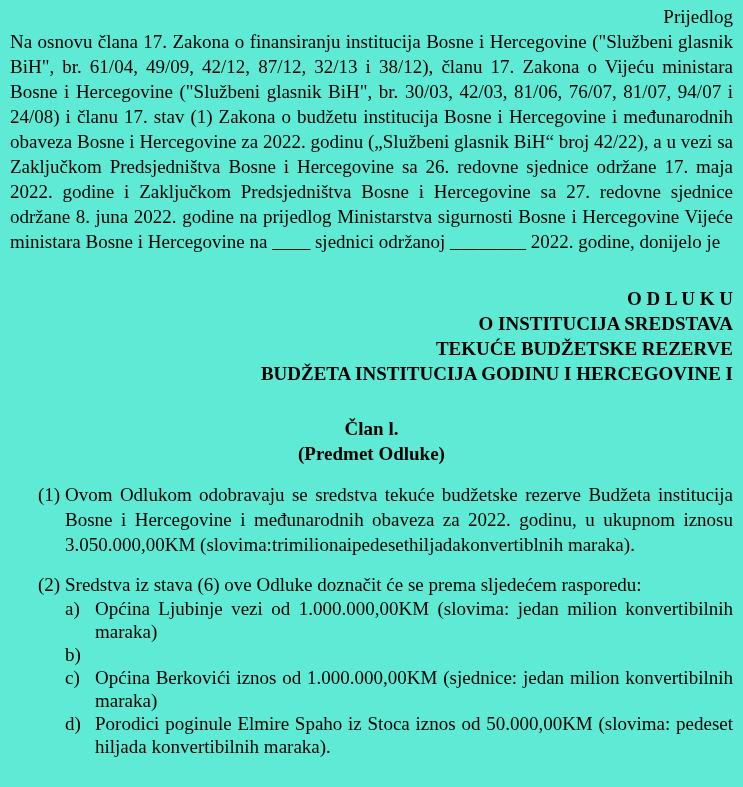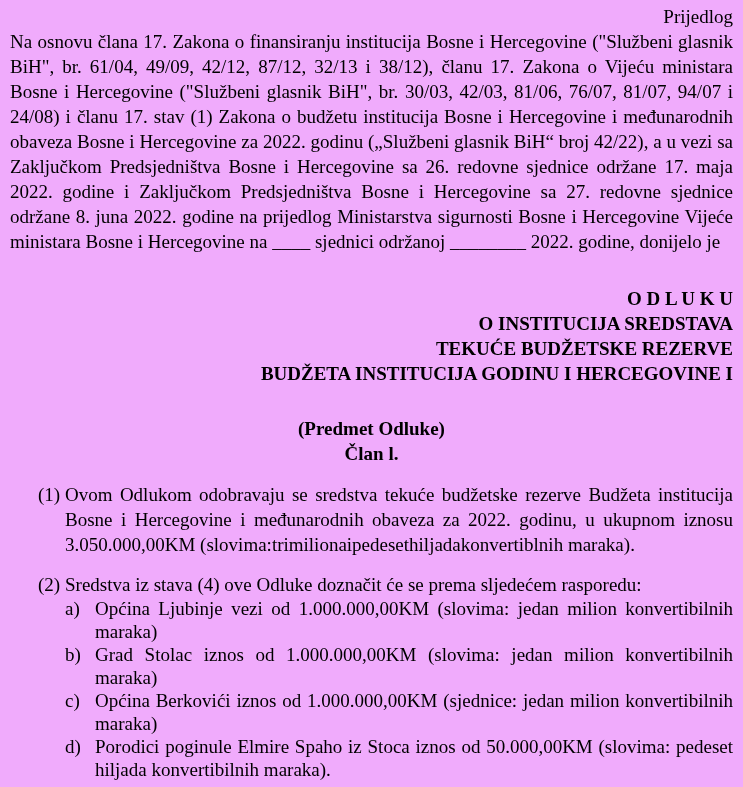--- a/index.html
+++ b/index.html
@@ -13,21 +13,21 @@
     overflow: hidden;
     font-family: "Liberation Serif", "DejaVu Serif", serif;
     color: #000000;
     -webkit-font-smoothing: antialiased;
   }
   .page {
     box-sizing: border-box;
     width: 743px;
     height: 787px;
     padding: 4px 10px 0 10px;
-    background: #f0abfc;
+    background: #5eead4;
   }
   .line {
     font-size: 19px;
     line-height: 25px;
   }
   .proposal {
     text-align: right;
   }
   .preamble {
     text-align: justify;
@@ -78,42 +78,41 @@
   <p class="line preamble">Na osnovu člana 17. Zakona o finansiranju institucija Bosne i Hercegovine ("Službeni glasnik BiH", br. 61/04, 49/09, 42/12, 87/12, 32/13 i 38/12), članu 17. Zakona o Vijeću ministara Bosne i Hercegovine ("Službeni glasnik BiH", br. 30/03, 42/03, 81/06, 76/07, 81/07, 94/07 i 24/08) i članu 17. stav (1) Zakona o budžetu institucija Bosne i Hercegovine i međunarodnih obaveza Bosne i Hercegovine za 2022. godinu („Službeni glasnik BiH“ broj 42/22), a u vezi sa Zaključkom Predsjedništva Bosne i Hercegovine sa 26. redovne sjednice održane 17. maja 2022. godine i Zaključkom Predsjedništva Bosne i Hercegovine sa 27. redovne sjednice održane 8. juna 2022. godine na prijedlog Ministarstva sigurnosti Bosne i Hercegovine Vijeće ministara Bosne i Hercegovine na ____ sjednici održanoj ________ 2022. godine, donijelo je</p>
 
   <div class="title-block">
     <div class="line">O D L U K U</div>
     <div class="line">O INSTITUCIJA SREDSTAVA</div>
     <div class="line">TEKUĆE BUDŽETSKE REZERVE</div>
     <div class="line">BUDŽETA INSTITUCIJA GODINU I HERCEGOVINE I</div>
   </div>
 
   <div class="article-block">
+    <div class="line">Član l.</div>
     <div class="line">(Predmet Odluke)</div>
-    <div class="line">Član l.</div>
   </div>
 
   <div class="item first">
     <span class="marker">(1)</span>
     <span class="text">Ovom Odlukom odobravaju se sredstva tekuće budžetske rezerve Budžeta institucija Bosne i Hercegovine i međunarodnih obaveza za 2022. godinu, u ukupnom iznosu 3.050.000,00KM (slovima:trimilionaipedesethiljadakonvertiblnih maraka).</span>
   </div>
 
   <div class="item">
     <span class="marker">(2)</span>
-    <span class="text">Sredstva iz stava (4) ove Odluke doznačit će se prema sljedećem rasporedu:</span>
+    <span class="text">Sredstva iz stava (6) ove Odluke doznačit će se prema sljedećem rasporedu:</span>
   </div>
 
   <div class="sub-list">
     <div class="item">
       <span class="marker">a)</span>
       <span class="text">Općina Ljubinje vezi od 1.000.000,00KM (slovima: jedan milion konvertibilnih maraka)</span>
     </div>
     <div class="item">
       <span class="marker">b)</span>
-      <span class="text">Grad Stolac iznos od 1.000.000,00KM (slovima: jedan milion konvertibilnih maraka)</span>
     </div>
     <div class="item">
       <span class="marker">c)</span>
       <span class="text">Općina Berkovići iznos od 1.000.000,00KM (sjednice: jedan milion konvertibilnih maraka)</span>
     </div>
     <div class="item">
       <span class="marker">d)</span>
       <span class="text">Porodici poginule Elmire Spaho iz Stoca  iznos od 50.000,00KM (slovima: pedeset hiljada konvertibilnih maraka).</span>
     </div>
   </div>

